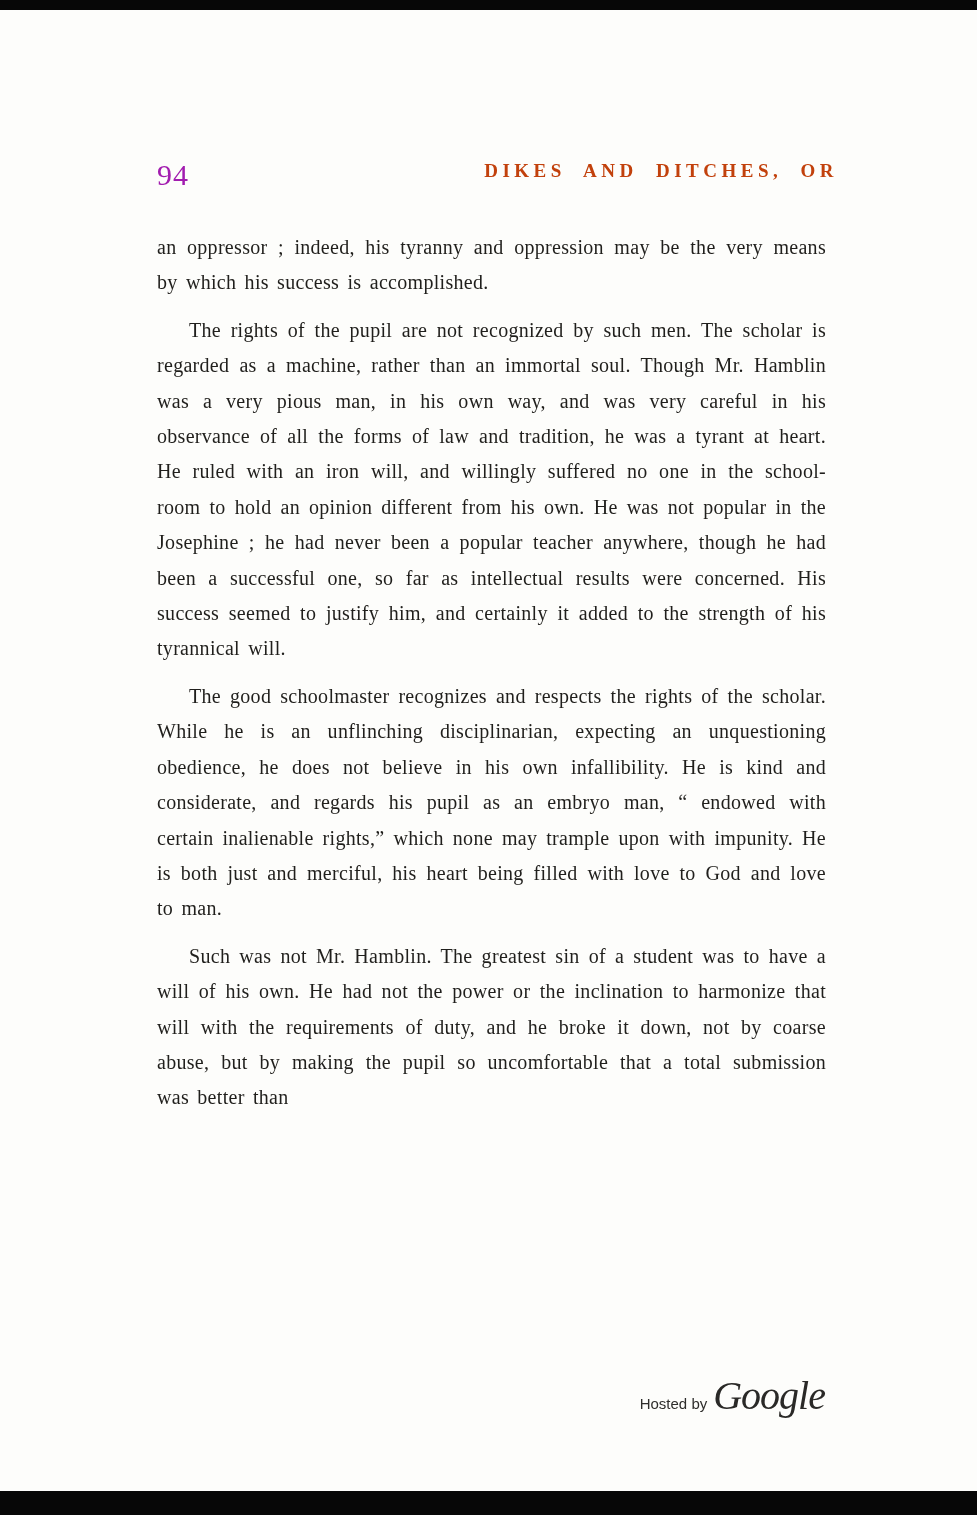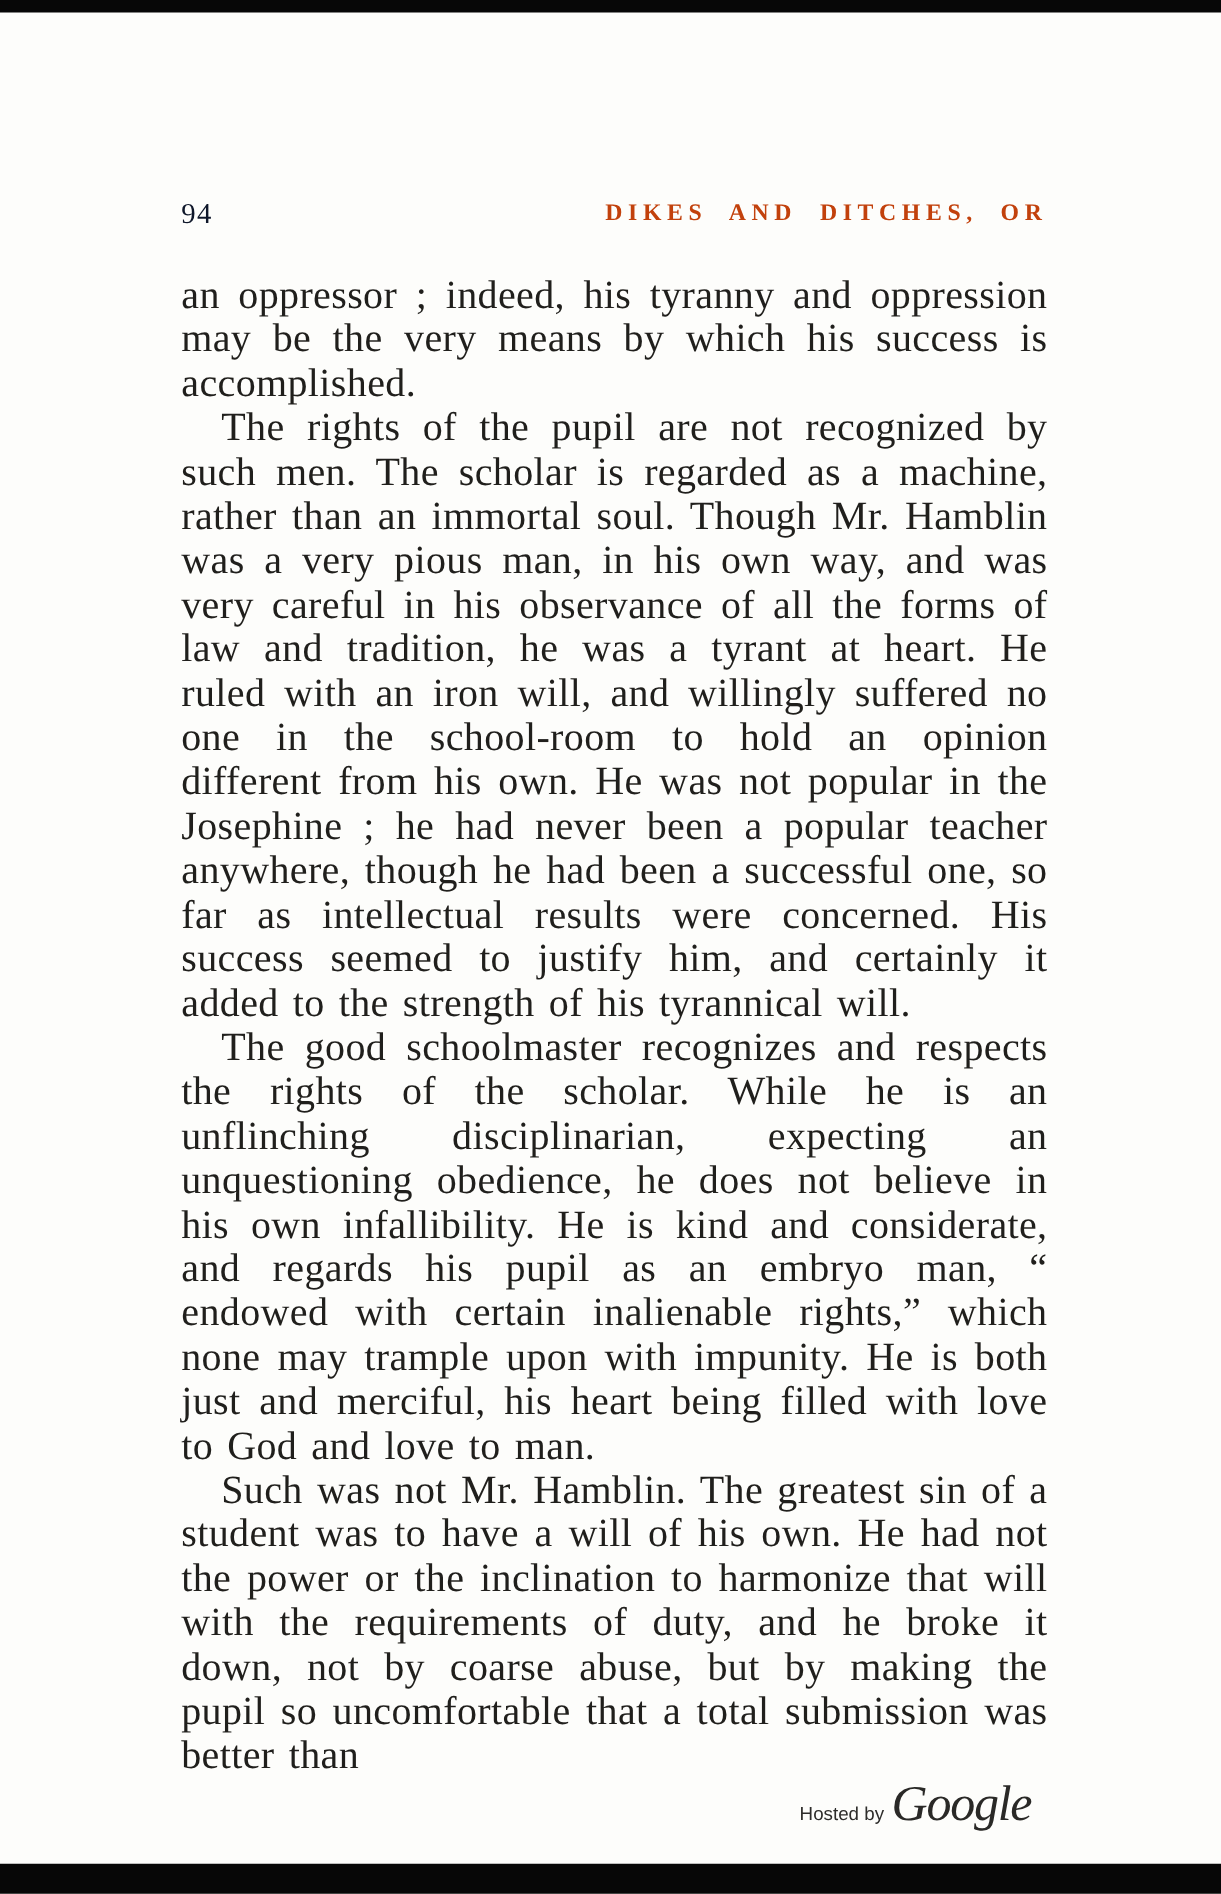--- a/index.html
+++ b/index.html
@@ -27,64 +27,63 @@
   }
   .page-header {
     position: absolute;
     top: 156px;
     left: 145px;
     width: 693px;
     height: 30px;
   }
   .page-number {
     position: absolute;
-    left: 0;
+    left: 12px;
     top: 2px;
-    font-size: 23px;
+    font-size: 30px;
     letter-spacing: 1px;
-    color: #0f172a;
+    color: #a21caf;
   }
   .running-title {
     position: absolute;
     left: 0;
     right: 0;
     top: 4px;
     text-align: right;
     font-size: 19px;
     font-weight: bold;
     letter-spacing: 4.5px;
     word-spacing: 9px;
     color: #c2410c;
   }
   .text-block {
     position: absolute;
     top: 218px;
     left: 145px;
     width: 693px;
   }
   .text-block p {
-    margin: 0;
-    font-size: 32px;
+    margin: 12px;
+    font-size: 20px;
     line-height: 35.4px;
     text-align: justify;
     letter-spacing: 0.3px;
     word-spacing: 3px;
     color: #201f1c;
   }
   .text-block p.indent {
     text-indent: 32px;
   }
   .scan-footer {
     position: absolute;
     top: 1372px;
     right: 152px;
     display: flex;
     align-items: baseline;
     gap: 6px;
-    margin-top: 47px;
   }
   .hosted-by {
     font-family: "Liberation Sans", sans-serif;
     font-size: 15px;
     color: #2e2d2b;
   }
   .google-logo {
     font-family: "Liberation Serif", serif;
     font-size: 40px;
     letter-spacing: -1px;

